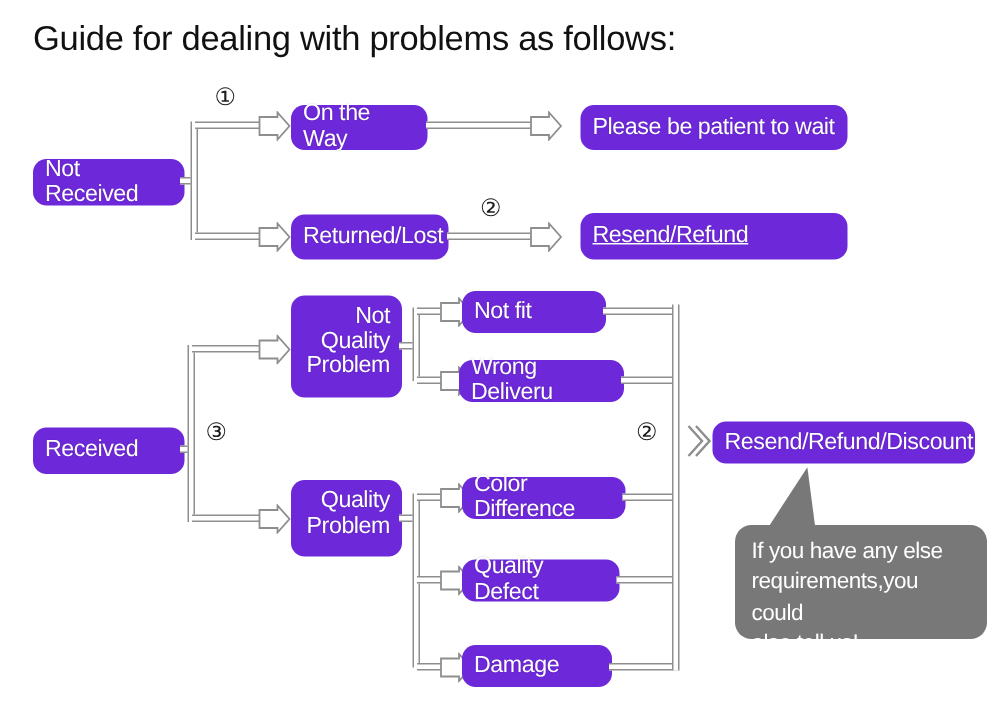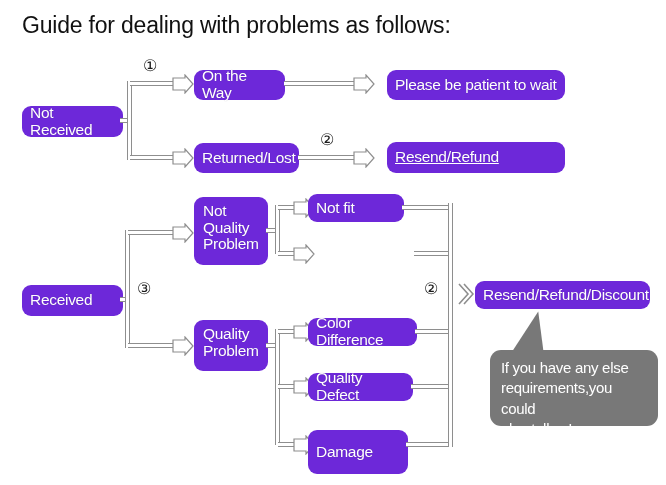--- a/index.html
+++ b/index.html
@@ -32,20 +32,21 @@
     display:flex;
     align-items:center;
     box-sizing:border-box;
     padding:0 8px;
     letter-spacing:-0.3px;
     text-shadow:0 0 1px rgba(0,0,0,.25);
   }
   .node.multi{
     display:block;
     padding:6px 8px 4px 9px;
+    text-align:right;
   }
   .node.multi span{display:block;}
 
   
   .bubble{
     position:absolute;
     background:#787878;
     color:#ffffff;
     border-radius:11px;
     font-size:15px;
@@ -189,20 +190,21 @@
       </svg>
   </div>
   <div class="node" style="left:308px;top:194px;width:96px;height:28px;">Not fit</div>
 
   <div class="h-line" style="left:278px;top:251px;width:22px;"></div>
   <div class="arrow" style="left:293px;top:244px;">
     <svg viewBox="0 0 22 20">
         <polygon points="1,4 13,4 13,1 21,10 13,19 13,16 1,16" fill="#ffffff" stroke="#8e8e8e" stroke-width="1.2"></polygon>
       </svg>
   </div>
+  <div class="node" style="left:306px;top:240px;width:110px;height:28px;">Wrong Deliveru</div>
 
   <div class="h-line" style="left:266px;top:343px;width:12px;"></div>
   <div class="v-line" style="left:275px;top:329px;height:116px;"></div>
 
   <div class="h-line" style="left:278px;top:329px;width:22px;"></div>
   <div class="arrow" style="left:293px;top:322px;">
     <svg viewBox="0 0 22 20">
         <polygon points="1,4 13,4 13,1 21,10 13,19 13,16 1,16" fill="#ffffff" stroke="#8e8e8e" stroke-width="1.2"></polygon>
       </svg>
   </div>
@@ -215,21 +217,21 @@
       </svg>
   </div>
   <div class="node" style="left:308px;top:373px;width:105px;height:28px;">Quality Defect</div>
 
   <div class="h-line" style="left:278px;top:442px;width:22px;"></div>
   <div class="arrow" style="left:293px;top:435px;">
     <svg viewBox="0 0 22 20">
         <polygon points="1,4 13,4 13,1 21,10 13,19 13,16 1,16" fill="#ffffff" stroke="#8e8e8e" stroke-width="1.2"></polygon>
       </svg>
   </div>
-  <div class="node" style="left:308px;top:430px;width:100px;height:44px;text-align:center;">Damage</div>
+  <div class="node" style="left:308px;top:430px;width:100px;height:28px;text-align:center;">Damage</div>
 
   <div class="h-line" style="left:402px;top:205px;width:50px;"></div>
   <div class="h-line" style="left:414px;top:251px;width:38px;"></div>
   <div class="h-line" style="left:415px;top:329px;width:37px;"></div>
   <div class="h-line" style="left:411px;top:384px;width:41px;"></div>
   <div class="h-line" style="left:406px;top:442px;width:46px;"></div>
 
   <div class="v-line" style="left:448px;top:203px;height:244px;"></div>
 
   <div class="circled" style="left:424px;top:281px;">②</div>

